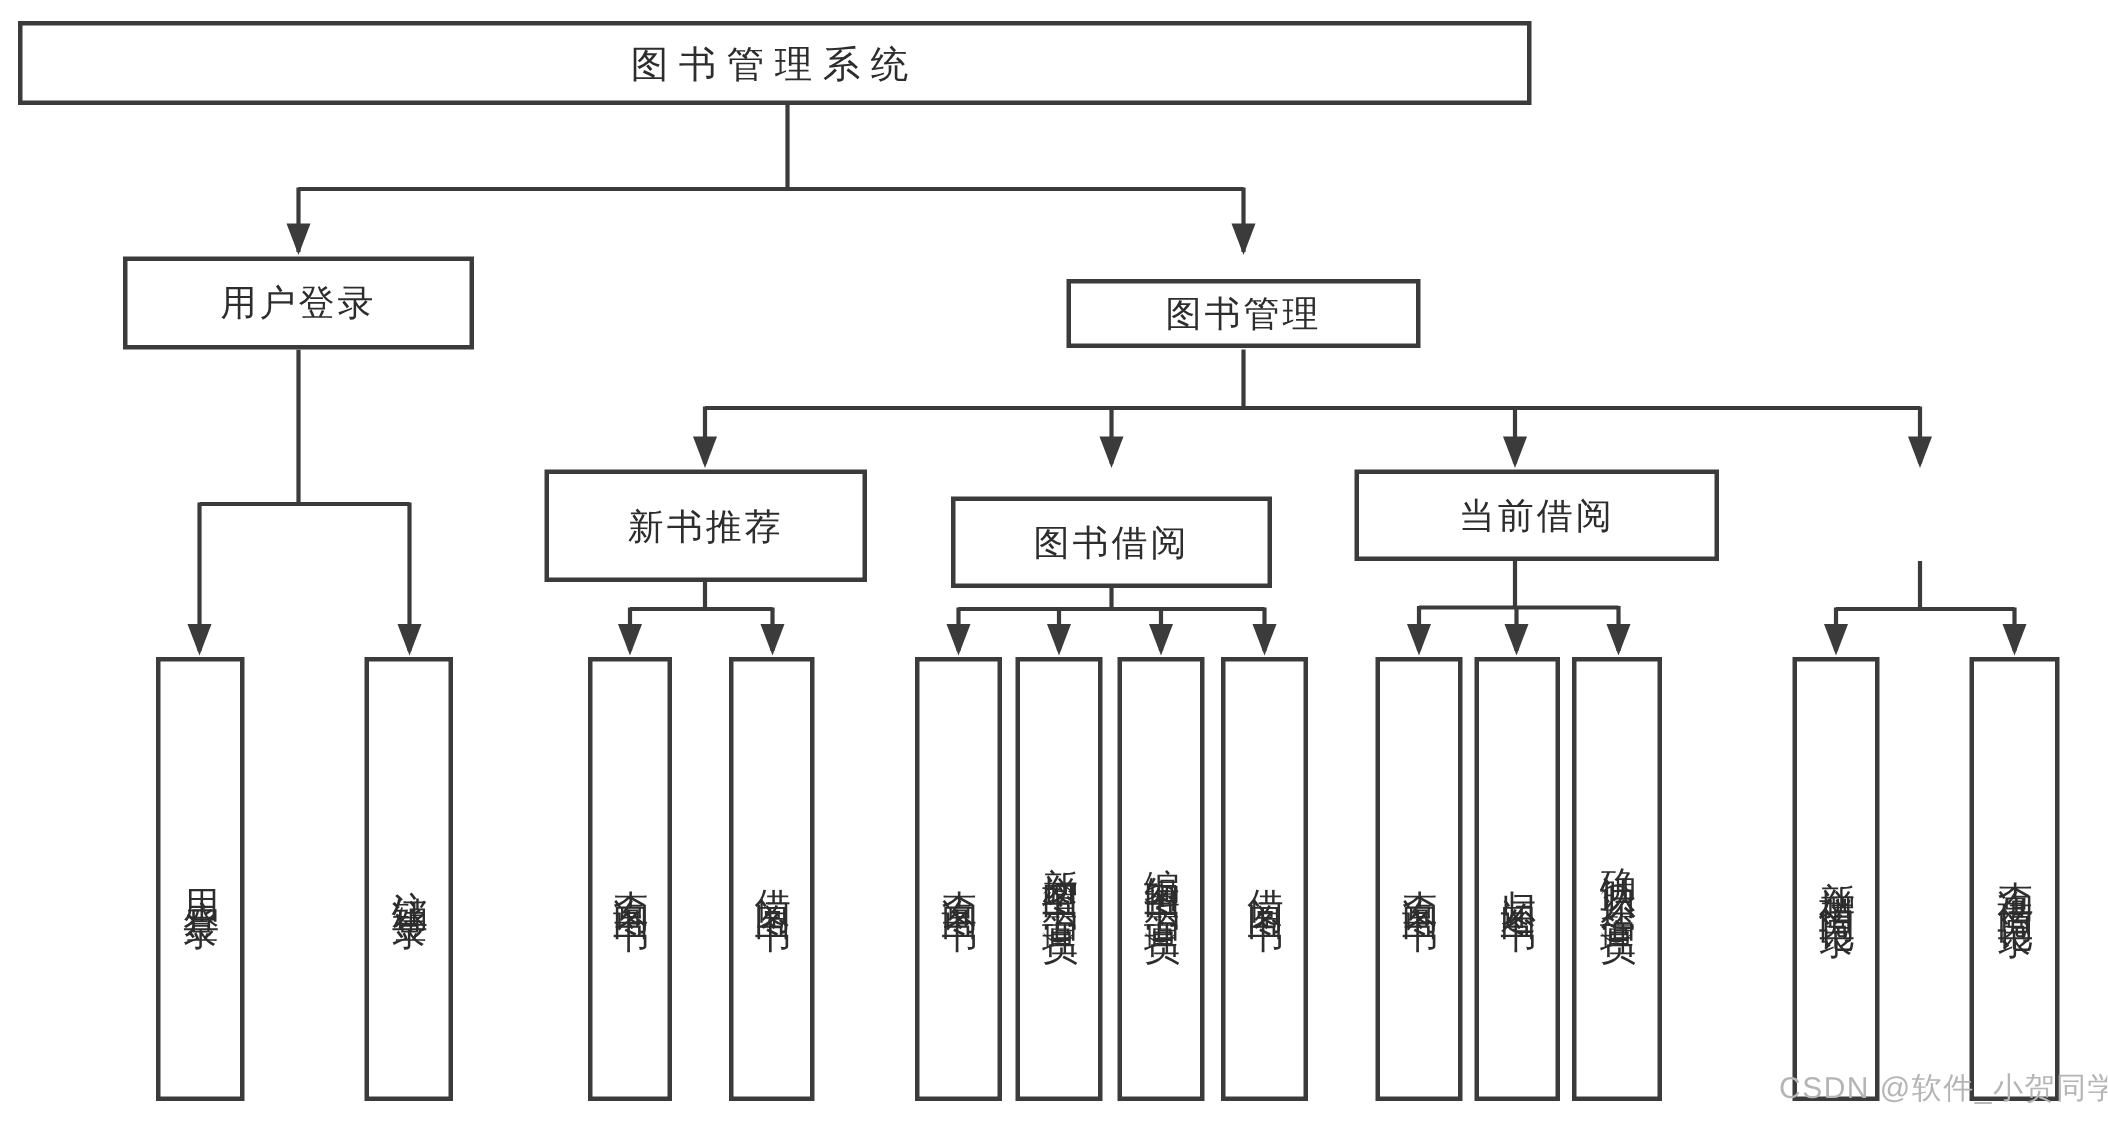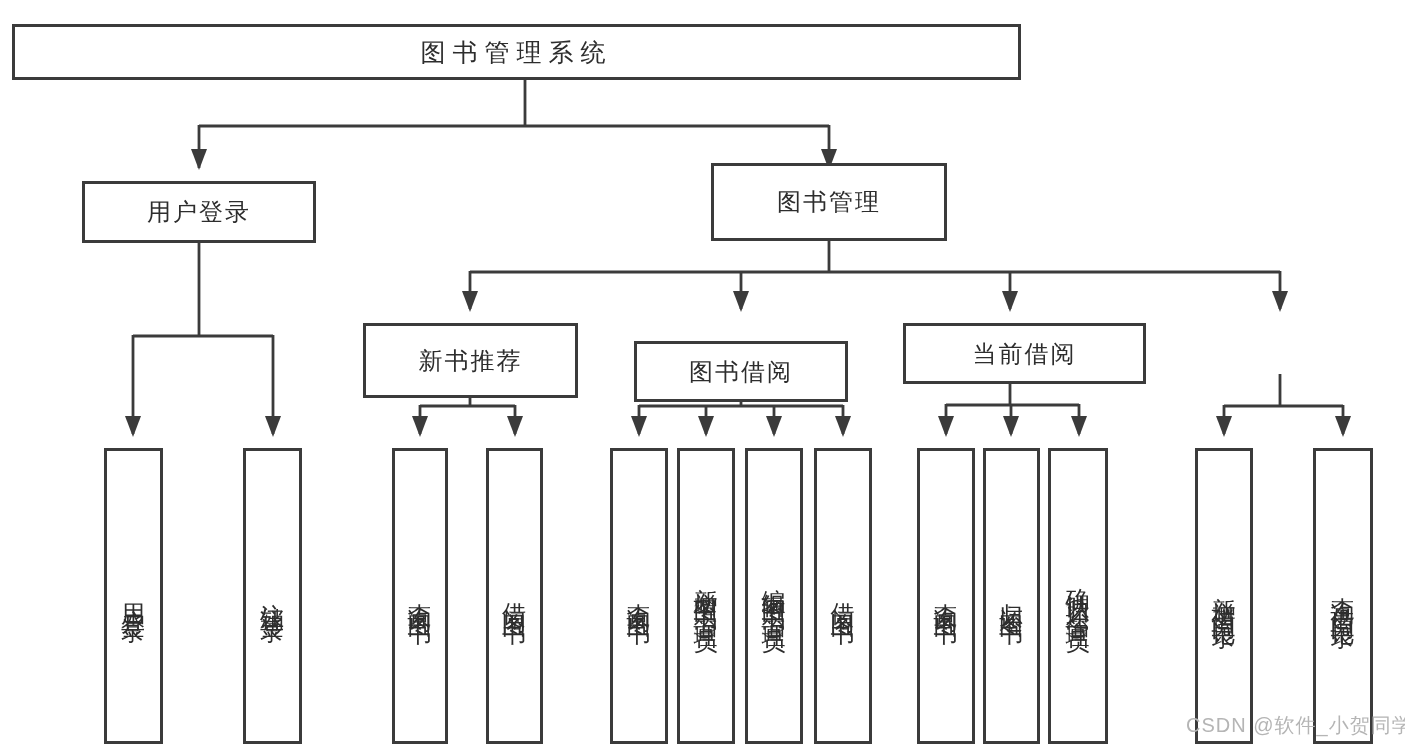--- a/index.html
+++ b/index.html
@@ -19,21 +19,20 @@
   svg.connectors{position:absolute;left:0;top:0;width:1405px;height:747px;}
   svg.connectors line{stroke:var(--line);stroke-width:2.8;}
   svg.connectors polygon{fill:var(--line);stroke:none;}
   .box{
     position:absolute;
     box-sizing:border-box;
     border:3px solid var(--line);
     background:var(--background);
     display:flex;align-items:center;justify-content:center;
     color:var(--text);
-    margin-top:10px;
   }
   .box.h .label{font-size:24px;letter-spacing:2px;white-space:nowrap;}
   .box.root .label{font-size:25px;letter-spacing:7px;}
   .box.v .label{
     writing-mode:vertical-rl;
     text-orientation:mixed;
     font-size:24px;
     letter-spacing:6px;
     line-height:1.05;
     white-space:nowrap;
@@ -129,21 +128,21 @@
     </g>
   </svg>
 
   <div class="box h root" style="left:12px;top:14px;width:1009px;height:56px">
     <span class="label">图书管理系统</span>
   </div>
 
   <div class="box h" style="left:82px;top:171px;width:234px;height:62px">
     <span class="label">用户登录</span>
   </div>
-  <div class="box h" style="left:711px;top:153px;width:236px;height:78px">
+  <div class="box h" style="left:711px;top:186px;width:236px;height:46px">
     <span class="label">图书管理</span>
   </div>
 
   <div class="box h" style="left:363px;top:313px;width:215px;height:75px">
     <span class="label">新书推荐</span>
   </div>
   <div class="box h" style="left:634px;top:331px;width:214px;height:61px">
     <span class="label">图书借阅</span>
   </div>
   <div class="box h" style="left:903px;top:313px;width:243px;height:61px">

